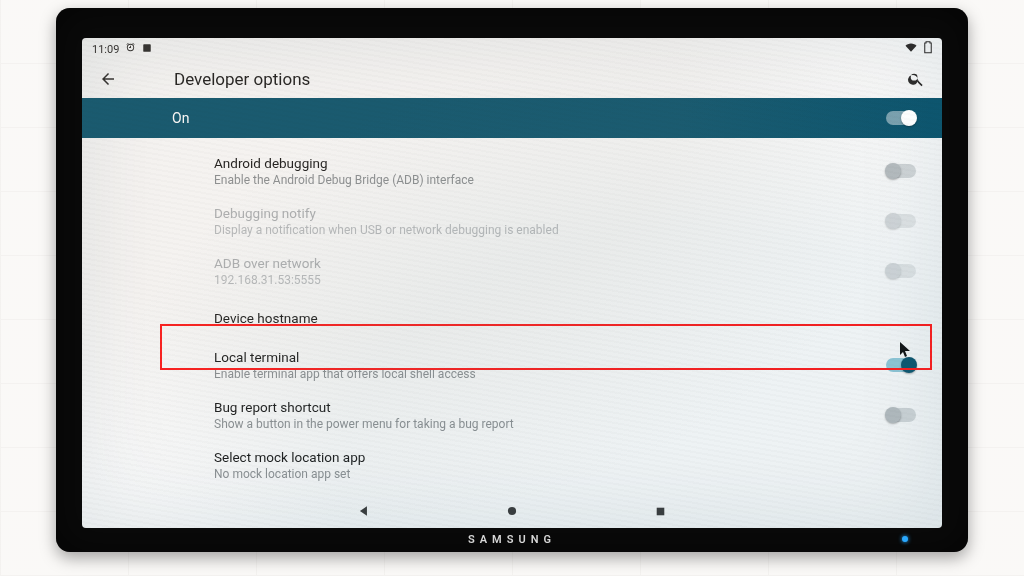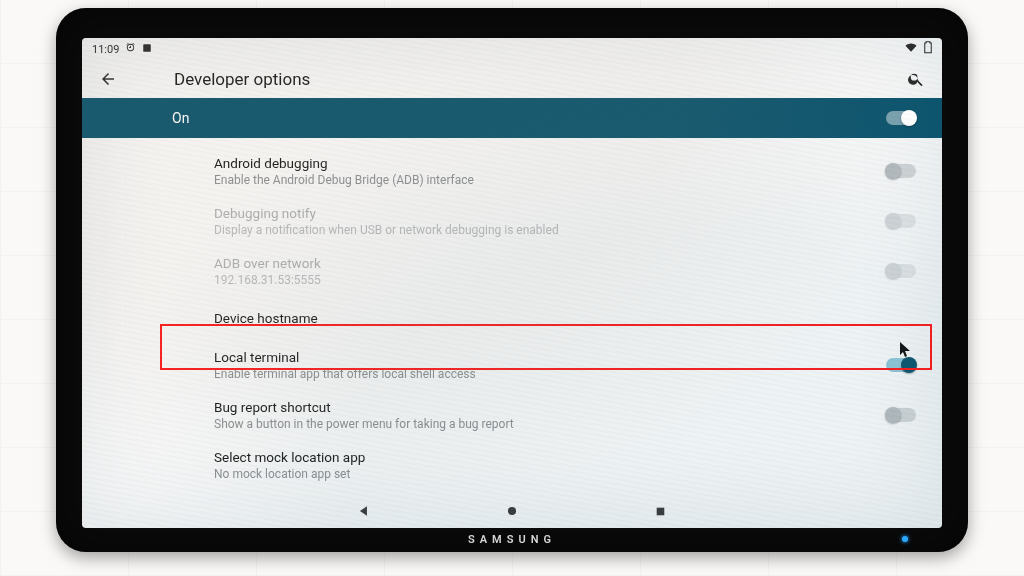--- a/index.html
+++ b/index.html
@@ -12,21 +12,21 @@
       linear-gradient(rgba(255,255,255,0.7),rgba(255,255,255,0.7)),
       repeating-linear-gradient(0deg, #d9d3cc 0 1px, transparent 1px 64px),
       repeating-linear-gradient(90deg, #d9d3cc 0 1px, transparent 1px 128px),
       #efeae4;
     position: relative;
   }
 
   
   .monitor {
     position:absolute; left:56px; top:8px; width:912px; height:544px;
-    background:#0a0a0a; border-radius:30px;
+    background:#0a0a0a; border-radius:14px;
     box-shadow:0 6px 16px rgba(0,0,0,.35), inset 0 0 40px rgba(0,0,0,.6);
     padding:30px 26px 24px 26px;
   }
   .brand {
     position:absolute; bottom:6px; left:0; right:0; text-align:center;
     color:#d7d7d7; letter-spacing:5px; font-size:11px; font-weight:600;
   }
   .power-led { position:absolute; right:60px; bottom:10px; width:6px; height:6px; border-radius:50%; background:#2aa9ff; box-shadow:0 0 4px #2aa9ff; }
 
   .screen {

